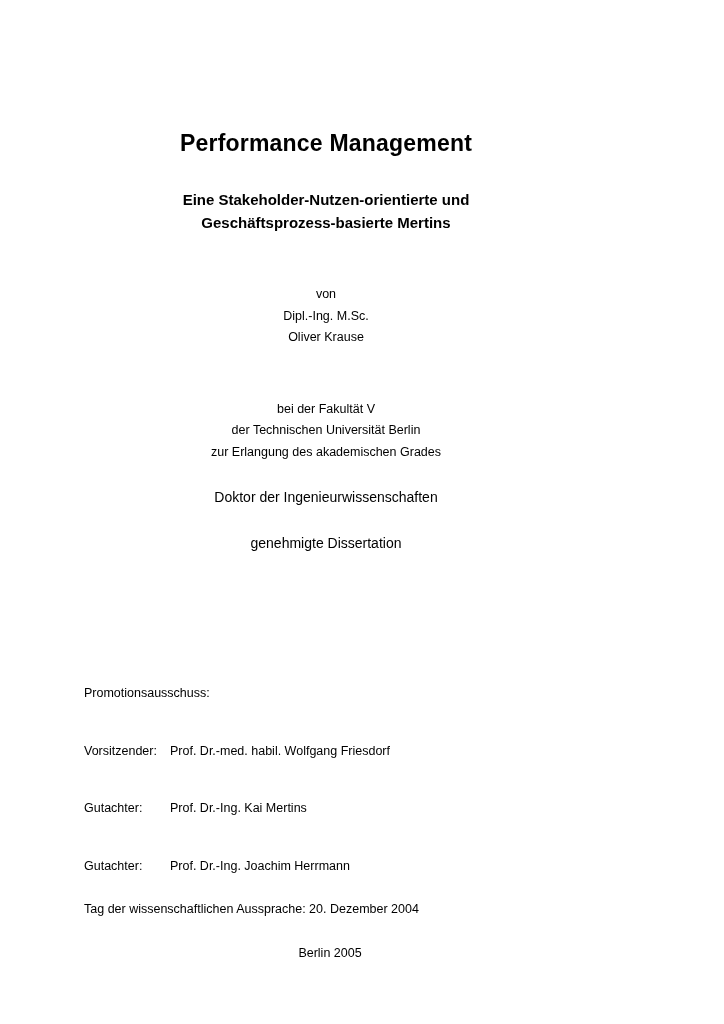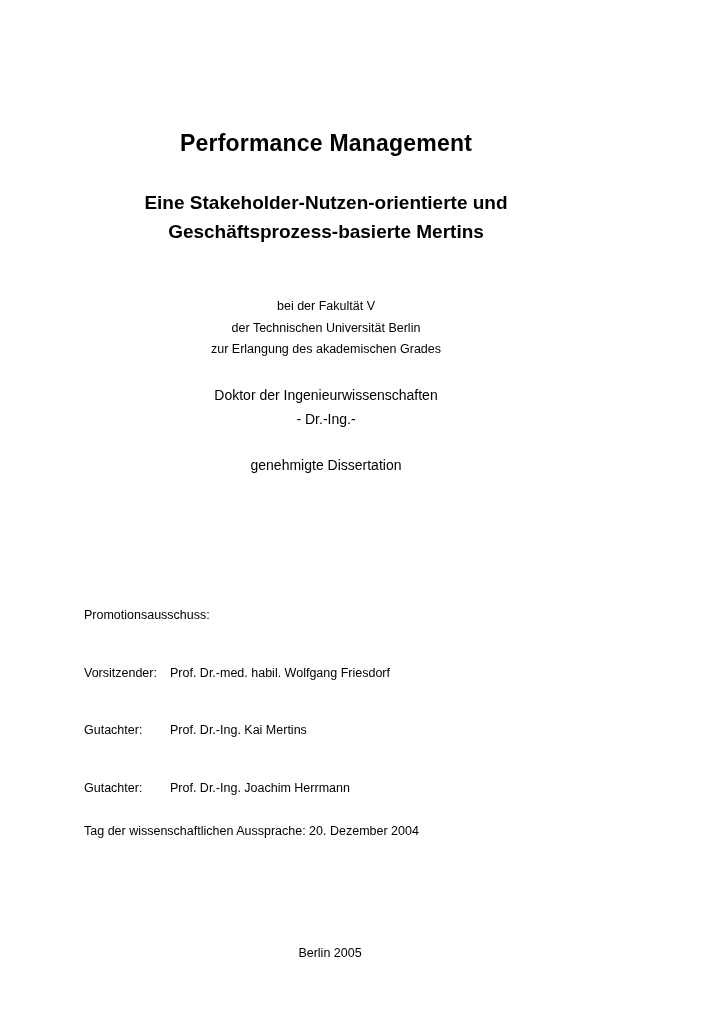--- a/index.html
+++ b/index.html
@@ -25,21 +25,21 @@
     text-align: center;
     font-size: 23px;
     font-weight: bold;
     letter-spacing: 0.2px;
     margin: 0;
     padding-top: 130px;
     line-height: 1.2;
   }
   .subtitle {
     text-align: center;
-    font-size: 19px;
+    font-size: 15px;
     font-weight: bold;
     line-height: 1.55;
     margin: 0;
     padding-top: 30px;
   }
   .author-block {
     text-align: center;
     font-size: 12.5px;
     line-height: 1.72;
     margin: 0;
@@ -106,30 +106,34 @@
 
 <div class="page">
 
   <h1 class="title">Performance Management</h1>
 
   <div class="subtitle">
     <div>Eine Stakeholder-Nutzen-orientierte und</div>
     <div>Geschäftsprozess-basierte Mertins</div>
   </div>
 
+  <div class="author-block">
+    <div>von</div>
+    <div>Dipl.-Ing. M.Sc.</div>
+    <div>Oliver Krause</div>
+  </div>
 
   <div class="degree-block">
     <div>bei der Fakultät V</div>
     <div>der Technischen Universität Berlin</div>
     <div>zur Erlangung des akademischen Grades</div>
   </div>
 
   <div class="degree-block-2">
     <div>Doktor der Ingenieurwissenschaften</div>
-    <div>- Dr.-Ing.-</div>
   </div>
 
   <div class="degree-block-3">
     <div>genehmigte Dissertation</div>
   </div>
 
   <div class="committee">
     <div class="committee-title">Promotionsausschuss:</div>
 
     <div class="committee-row">

